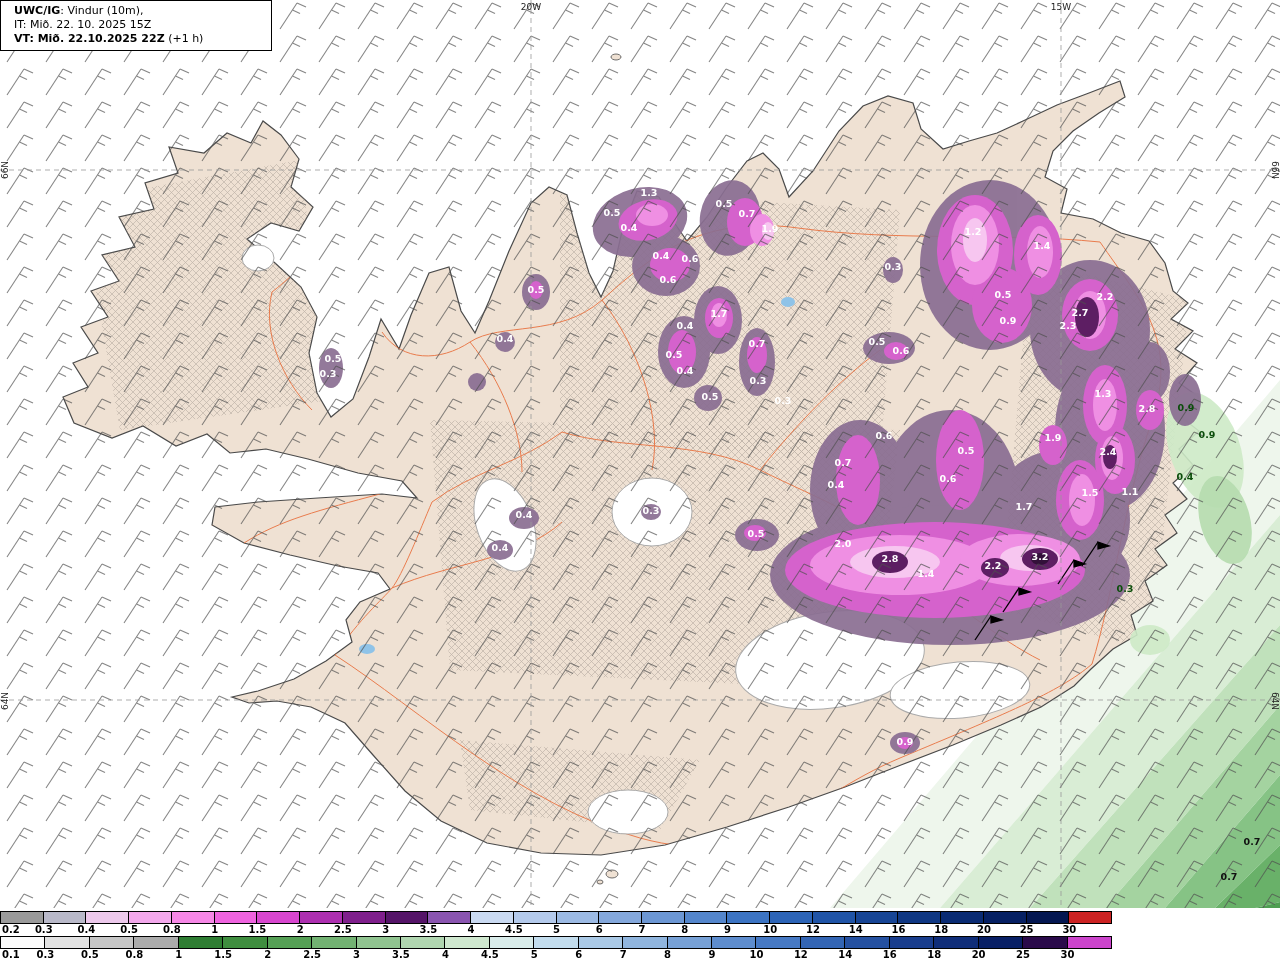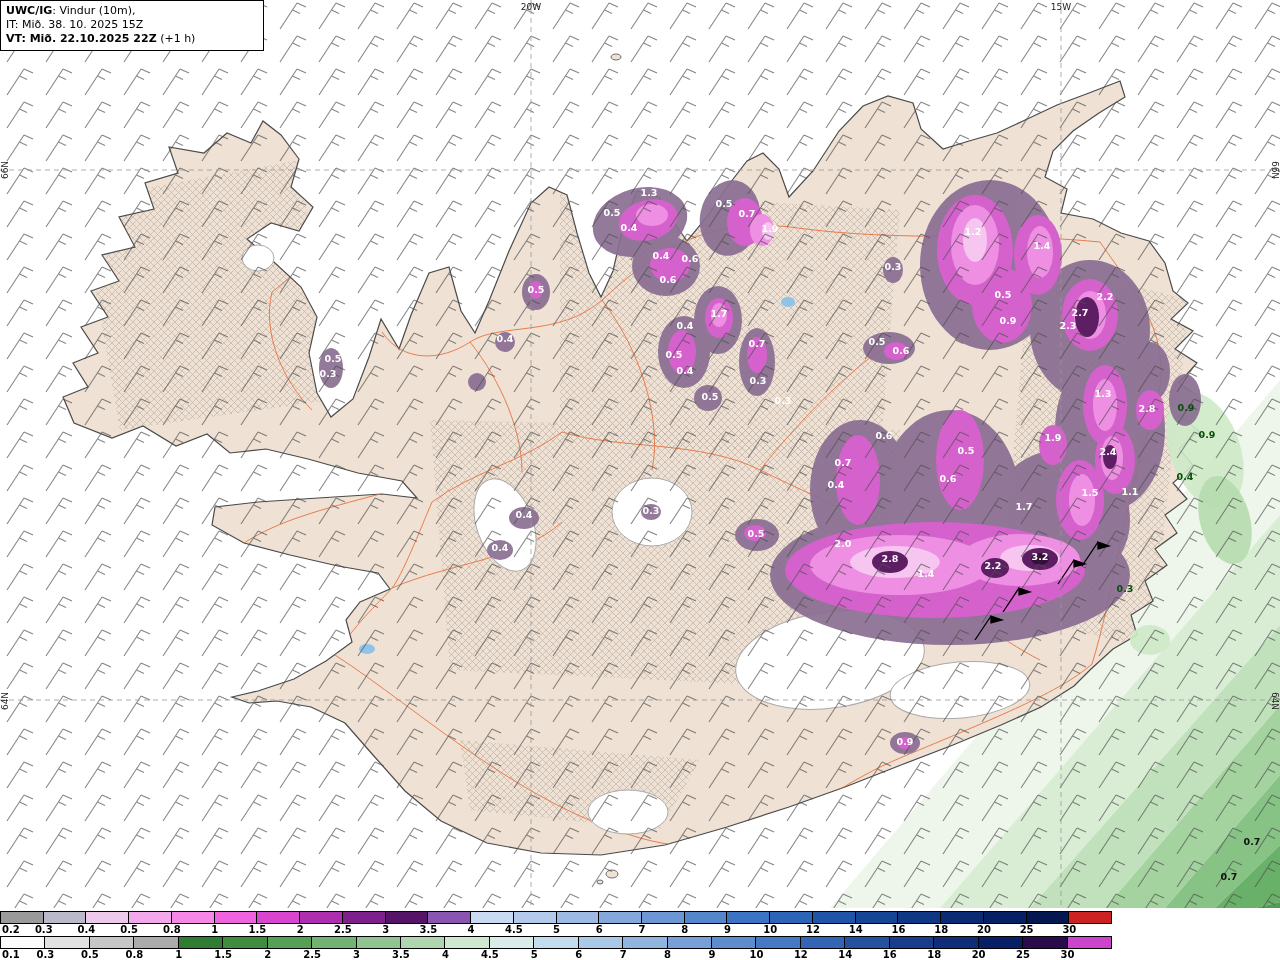--- a/index.html
+++ b/index.html
@@ -2,21 +2,21 @@
 <html><head>
 <meta charset="utf-8">
 <style>
   html,body{margin:0;padding:0;background:#fff;}
   .stage{position:relative;width:1280px;height:960px;overflow:hidden;background:#fff;
          font-family:"DejaVu Sans",sans-serif;}
   .stage svg{position:absolute;top:0;left:0;}
 
   
   .titlebox{position:absolute;top:0;left:0;width:252px;background:#fff;
-            border:1px solid #000;padding:3px 5px 4px 5px;font-size:11px;line-height:14px;
+            border:1px solid #000;padding:3px 5px 4px 13px;font-size:11px;line-height:14px;
             color:#000;z-index:30;}
   .titlebox .b{font-weight:bold;}
 
   
   .vlab{font:700 9.5px "DejaVu Sans",sans-serif;text-anchor:middle;}
   .vlab.w{fill:#ffffff;}
   .vlab.k{fill:#111111;}
   .vlab.g{fill:#0b4d0b;}
   .gridlab{font:400 9px "DejaVu Sans",sans-serif;fill:#222;text-anchor:middle;}
 
@@ -294,21 +294,21 @@
         <text x="1207" y="438" class="vlab g">0.9</text>
         <text x="1185" y="480" class="vlab g">0.4</text>
         <text x="1125" y="592" class="vlab g">0.3</text>
         <text x="1252" y="845" class="vlab k">0.7</text>
         <text x="1229" y="880" class="vlab k">0.7</text>
       </g>
   </svg>
 
   <div class="titlebox">
     <div><span class="b">UWC/IG</span><span>: Vindur (10m),</span></div>
-    <div>IT: Mið. 38. 10. 2025 15Z</div>
+    <div>IT: Mið. 22. 10. 2025 15Z</div>
     <div><span class="b">VT: Mið. 22.10.2025 22Z</span><span> (+1 h)</span></div>
   </div>
 
   <div class="scales">
     <div class="scale-bar" id="scale-rain">
         <div class="cell first">
           <div class="swatch" style="background: rgb(154, 154, 154);"></div>
           <div class="lbl">0.2</div>
         </div>
         <div class="cell">

